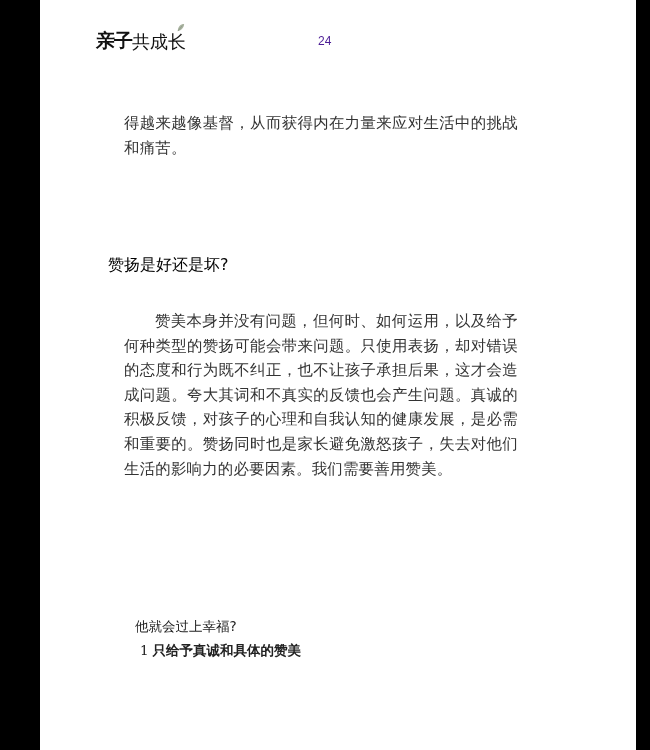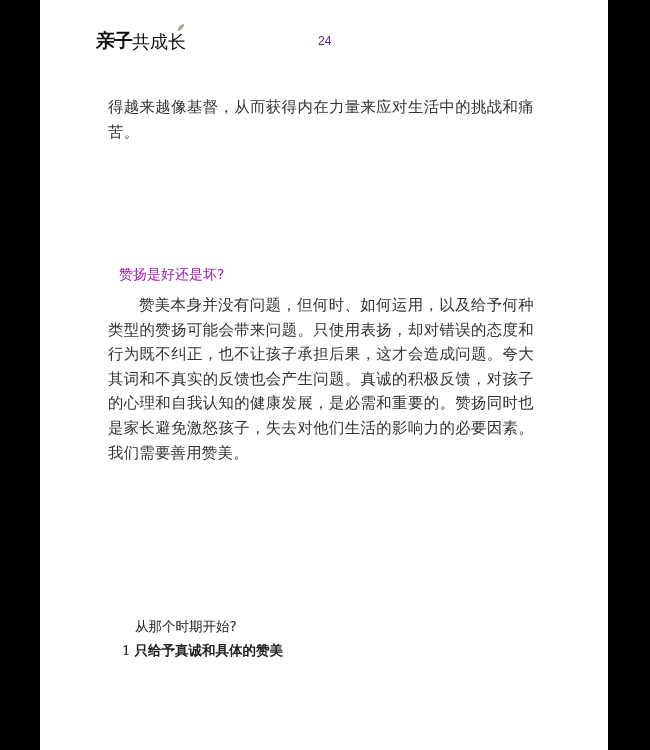--- a/index.html
+++ b/index.html
@@ -13,20 +13,21 @@
       position: relative;
       overflow: hidden;
     }
     .page {
       position: absolute;
       left: 40px;
       top: 0;
       width: 568px;
       height: 750px;
       background: #ffffff;
+      padding-left: 28px;
     }
     .header-logo {
       position: absolute;
       left: 56px;
       top: 26px;
       height: 28px;
       display: flex;
       align-items: flex-end;
       color: #111;
       font-family: "DejaVu Serif", "Liberation Serif", serif;
@@ -60,46 +61,46 @@
       left: 68px;
       width: 426px;
       font-family: "DejaVu Serif", "Liberation Serif", serif;
       font-size: 15.4px;
       line-height: 24.6px;
       color: #333;
       text-align: justify;
       letter-spacing: 0.25px;
     }
     .body-text p {
-      margin: 0;
+      margin: 16px;
     }
     .indent {
       text-indent: 31px;
     }
     .section-heading {
       position: absolute;
       left: 68px;
       top: 255px;
       font-family: "DejaVu Sans", "Liberation Sans", sans-serif;
-      font-size: 14px;
-      color: #a21caf;
-      margin: 11px;
+      font-size: 16px;
+      color: #000000;
+      margin: 0;
       font-weight: normal;
     }
     .sub-question {
       position: absolute;
       left: 95px;
       top: 618px;
       font-family: "DejaVu Sans", "Liberation Sans", sans-serif;
       font-size: 13.5px;
       color: #222;
     }
     .sub-item {
       position: absolute;
-      left: 82px;
+      left: 100px;
       top: 642px;
       font-family: "DejaVu Sans", "Liberation Sans", sans-serif;
       font-size: 13.5px;
       font-weight: bold;
       color: #222;
     }
     .sub-item .num {
       font-family: "DejaVu Serif", "Liberation Serif", serif;
       font-weight: normal;
       margin-right: 4px;
@@ -126,19 +127,19 @@
   <div class="body-text" style="top: 95px;">
     <p>得越来越像基督，从而获得内在力量来应对生活中的挑战和痛苦。</p>
   </div>
 
   <h2 class="section-heading">赞扬是好还是坏?</h2>
 
   <div class="body-text" style="top: 293px;">
     <p class="indent">赞美本身并没有问题，但何时、如何运用，以及给予何种类型的赞扬可能会带来问题。只使用表扬，却对错误的态度和行为既不纠正，也不让孩子承担后果，这才会造成问题。夸大其词和不真实的反馈也会产生问题。真诚的积极反馈，对孩子的心理和自我认知的健康发展，是必需和重要的。赞扬同时也是家长避免激怒孩子，失去对他们生活的影响力的必要因素。我们需要善用赞美。</p>
   </div>
 
-  <div class="sub-question">从那个时期开始?</div>
+  <div class="sub-question">他就会过上幸福?</div>
 
   <div class="sub-item">
     <span class="num">1</span><span>只给予真诚和具体的赞美</span>
   </div>
 
 </div>
 
 </body></html>

